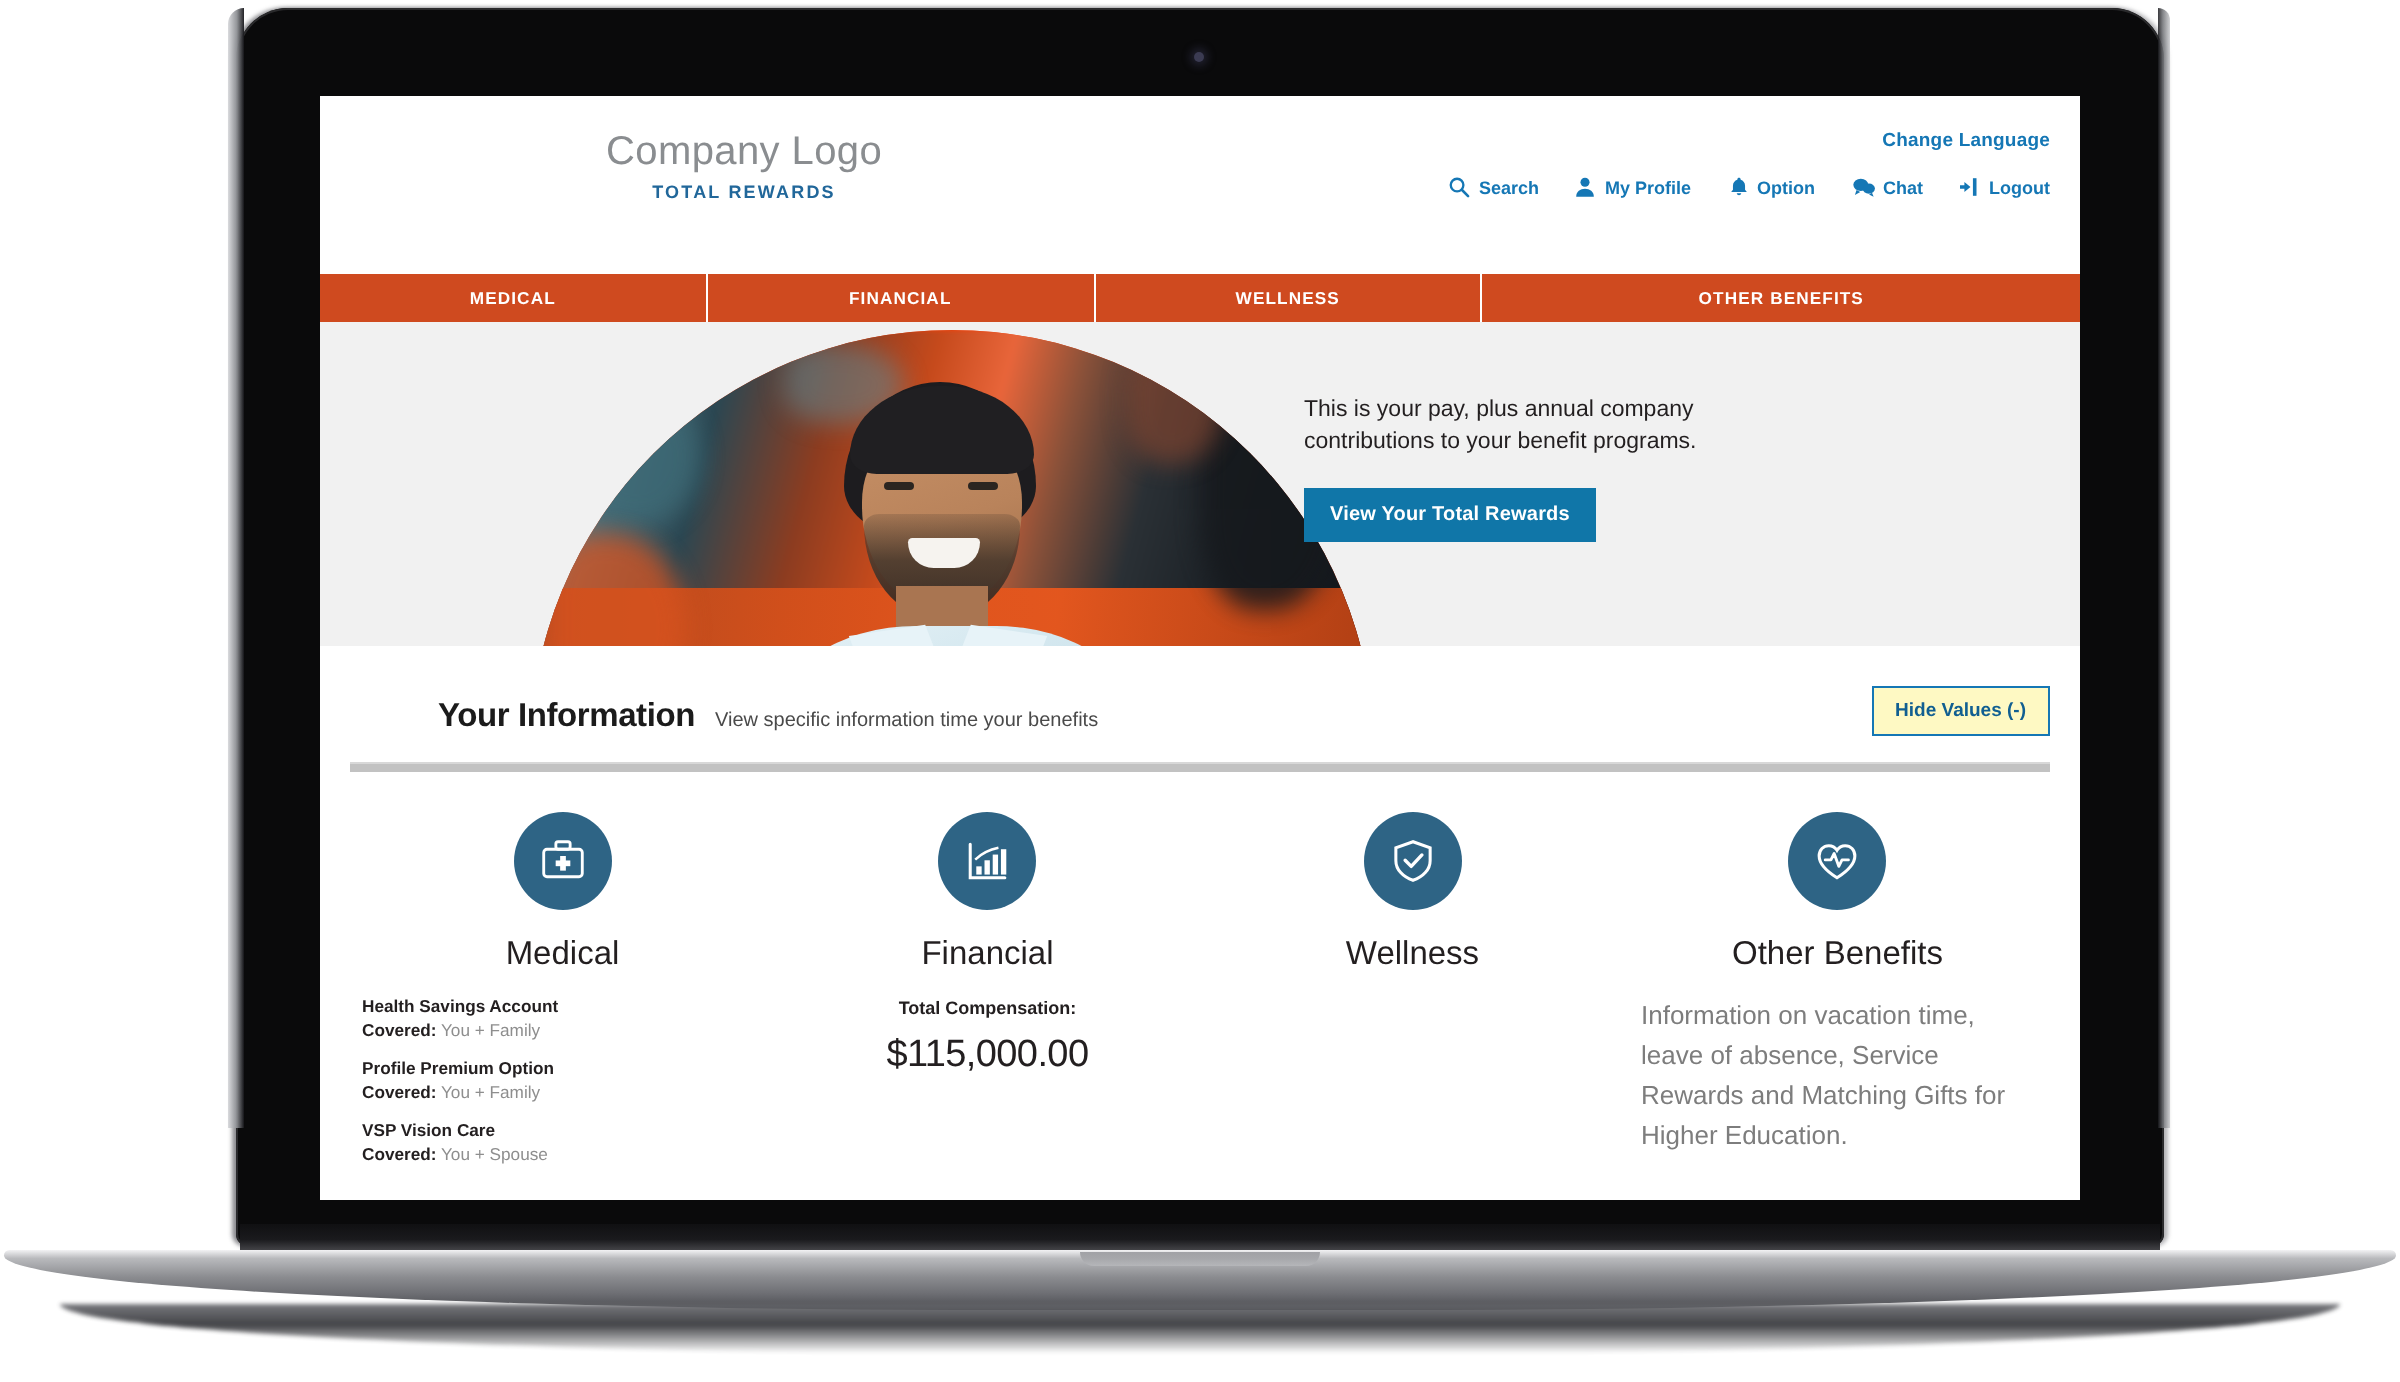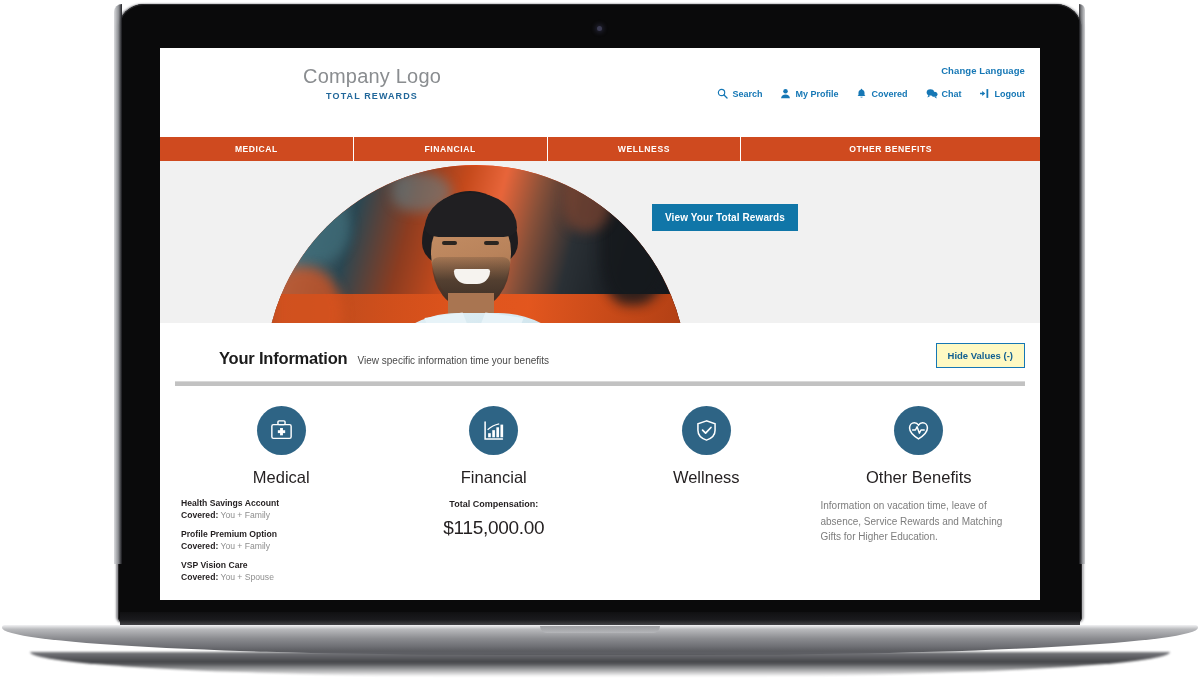--- a/index.html
+++ b/index.html
@@ -385,21 +385,21 @@
   }
   .money-value {
     text-align: center;
     font-size: 19px;
     color: #231f20;
     margin-top: 6px;
     font-weight: 400;
     letter-spacing: -.3px;
   }
   .other-text {
-    font-size: 10px;
+    font-size: 13px;
     color: #7d7d7d;
     line-height: 1.55;
     padding-left: 2px;
   }
 
   #card-buttons {
     display: flex;
     margin-top: 20px;
   }
   .cb-wrap { flex: 1; display: flex; justify-content: center; }
@@ -456,21 +456,21 @@
           <span>My Profile</span>
         </div>
 
         <div class="util-item">
           <span>
             <svg width="11" height="11" viewBox="0 0 16 16">
                 <path d="M8 1.2c-.7 0-1.2.5-1.2 1.2v.3C4.9 3.2 3.6 4.9 3.6 7v3l-1.3 1.7h11.4L12.4 10V7c0-2.1-1.3-3.8-3.2-4.3V2.4c0-.7-.5-1.2-1.2-1.2z" fill="#1577b5"></path>
                 <path d="M6.3 12.6a1.75 1.75 0 0 0 3.4 0z" fill="#1577b5"></path>
               </svg>
           </span>
-          <span>Covered</span>
+          <span>Option</span>
         </div>
 
         <div class="util-item">
           <span>
             <svg width="12" height="11" viewBox="0 0 18 16">
                 <ellipse cx="6.6" cy="6.4" rx="5.6" ry="4.6" fill="#1577b5"></ellipse>
                 <path d="M3.4 10.2 2.2 14l4-2.3z" fill="#1577b5"></path>
                 <ellipse cx="12.6" cy="9.2" rx="4.6" ry="3.8" fill="#1577b5"></ellipse>
                 <path d="M15 12.4 16.2 15.4l-3.4-1.8z" fill="#1577b5"></path>
               </svg>
@@ -523,20 +523,21 @@
             <div id="p-neck"></div>
             <div id="p-shirt"></div>
             <div id="p-collar-l"></div>
             <div id="p-collar-r"></div>
 
           </div>
         </div>
       </div>
 
       <div id="hero-text">
+        <div id="hero-sub">This is your pay, plus annual company contributions to your benefit programs.</div>
         <div id="hero-cta">View Your Total Rewards</div>
       </div>
     </div>
 
     <div id="info-section">
 
       <div id="info-head">
         <div id="info-title">Your Information</div>
         <div id="info-subtitle">View specific information time your benefits</div>
         <div id="hide-values-btn">Hide Values (-)</div>

